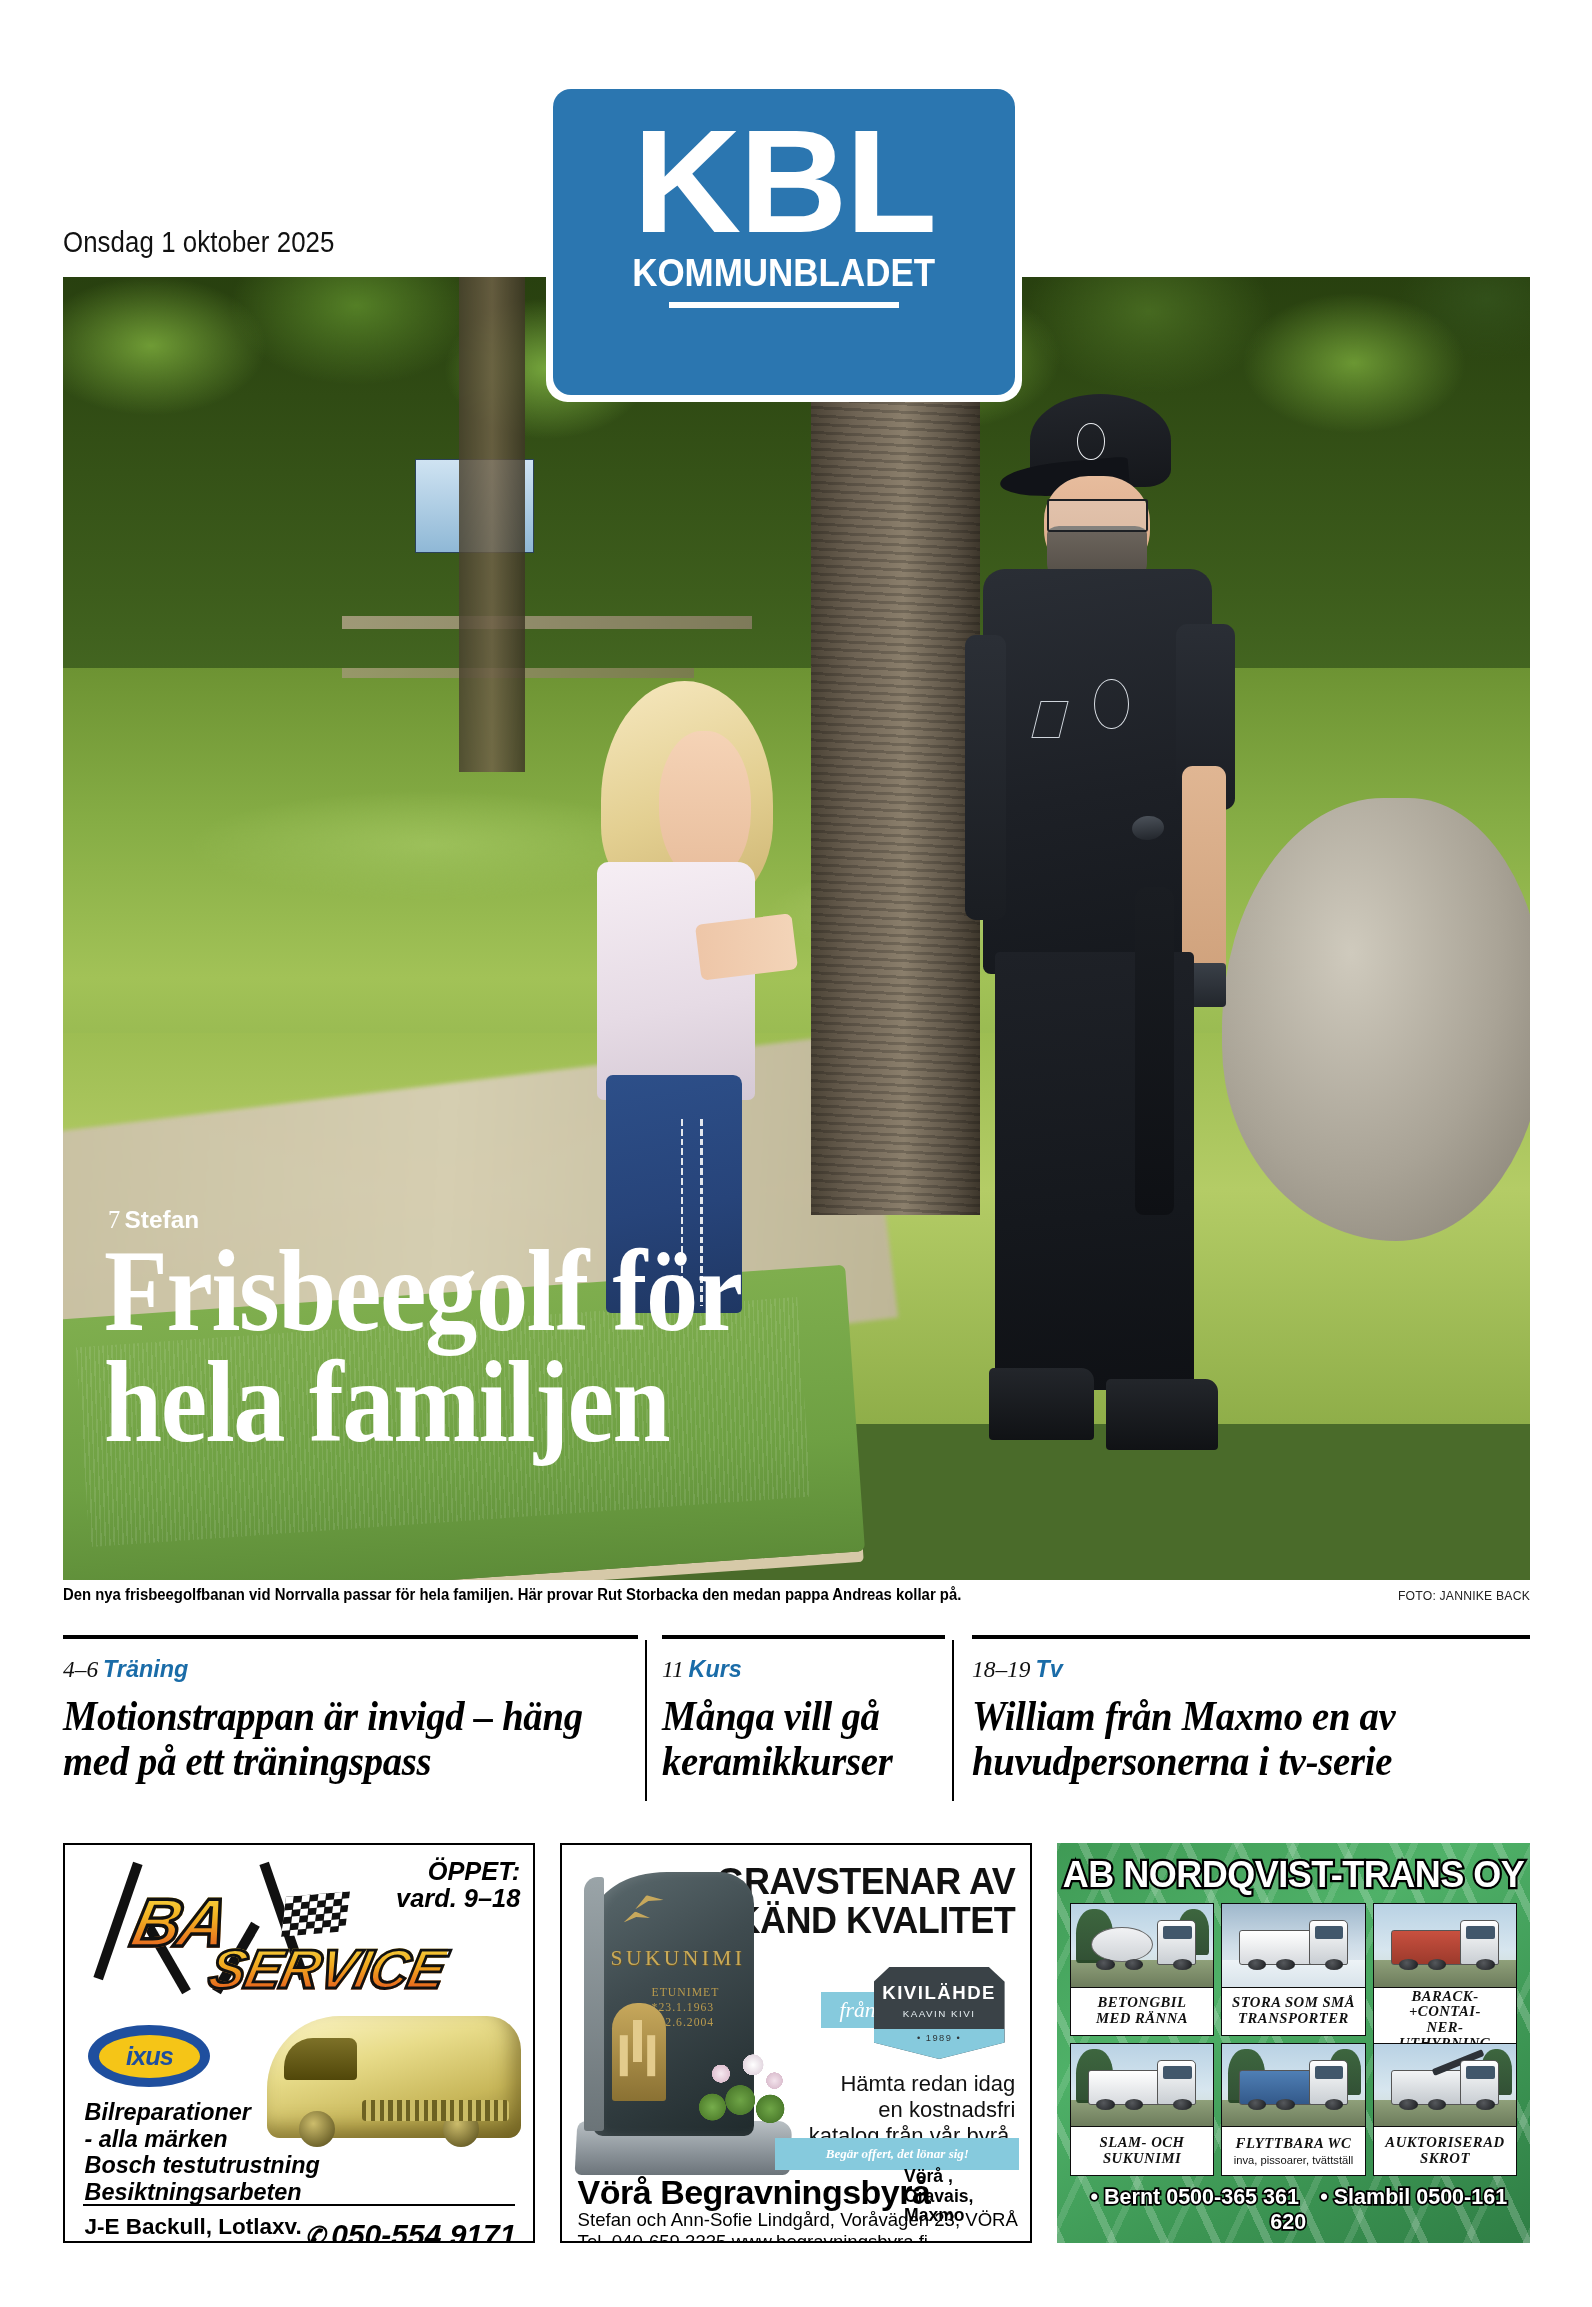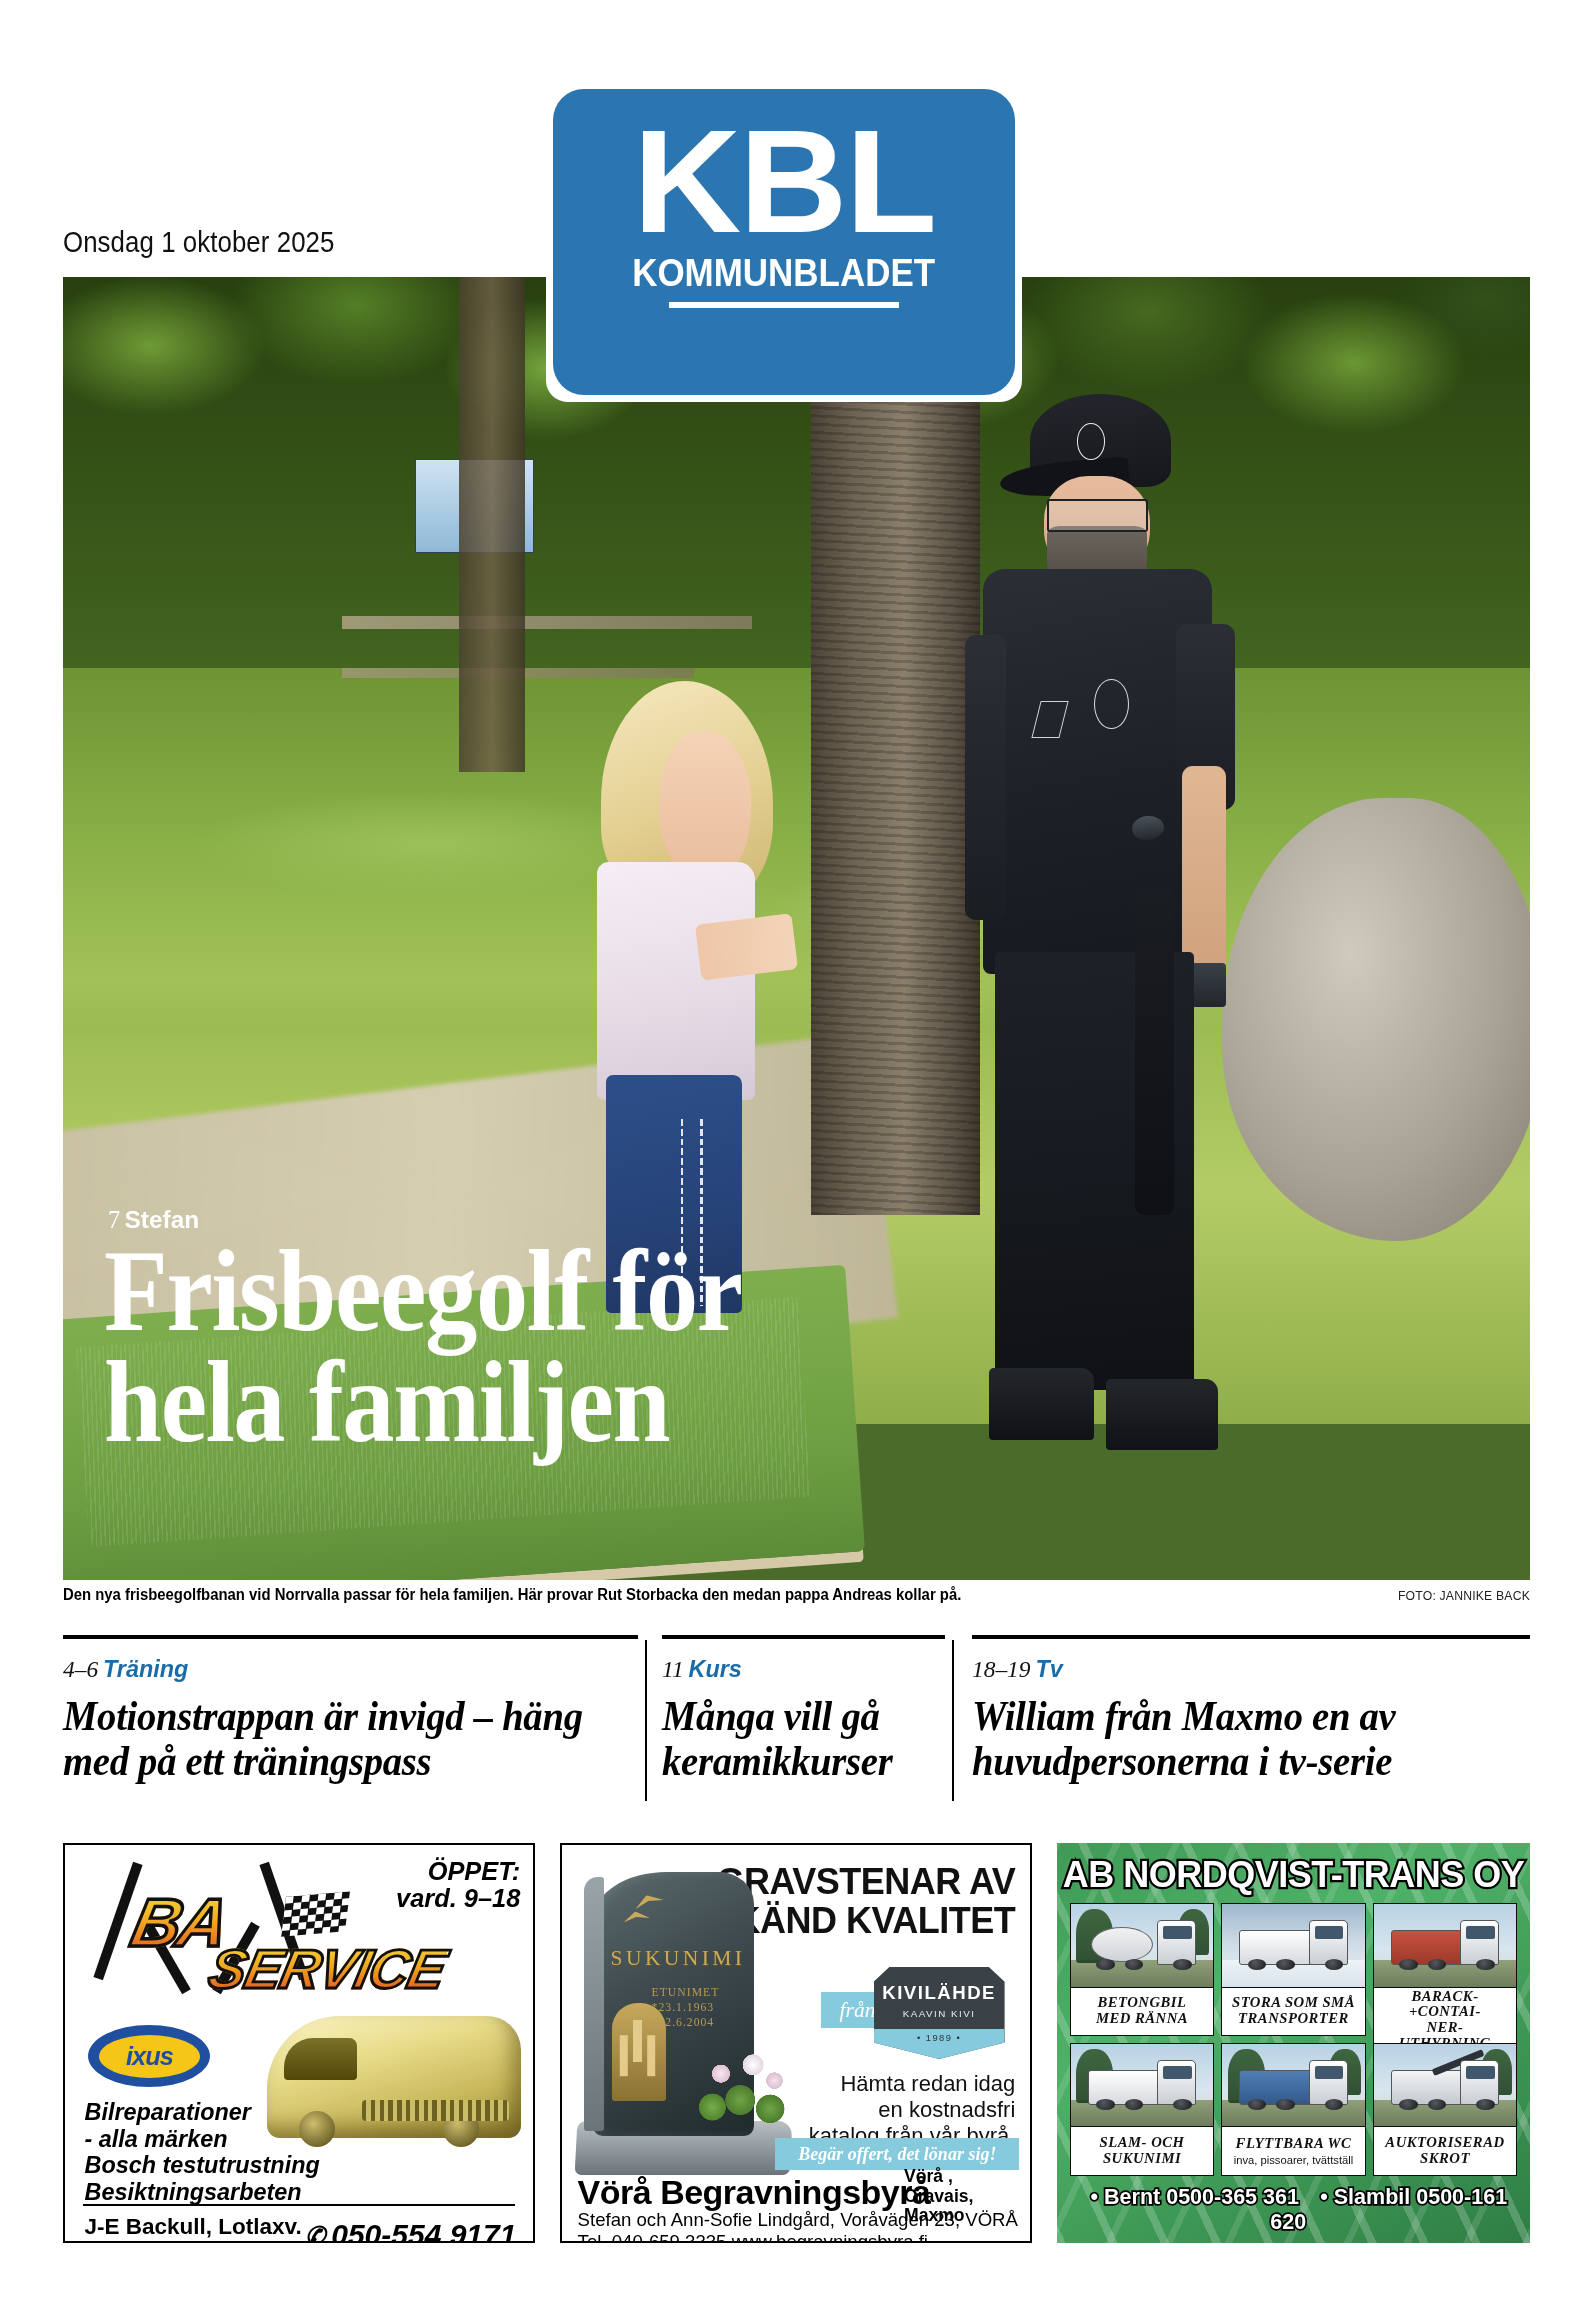--- a/index.html
+++ b/index.html
@@ -8,21 +8,21 @@
   .page{position:absolute;inset:0;background:#ffffff;}
 
   
   .date{position:absolute;left:63px;top:225px;font-size:30px;
         font-family:"Liberation Sans Narrow","Liberation Sans",sans-serif;
         transform:scaleX(.86);transform-origin:left center;letter-spacing:0.1px;color:#111;}
 
   
   .logo-wrap{position:absolute;left:546px;top:82px;width:476px;height:320px;
              background:#ffffff;border-radius:21.5px;padding:6.8px;box-sizing:border-box;z-index:6;}
-  .logo-box{width:100%;height:100%;background:#2b76b0;border-radius:31px;
+  .logo-box{width:100%;height:100%;background:#2b76b0;border-radius:18px;
             display:flex;flex-direction:column;align-items:center;justify-content:flex-start;
             box-sizing:border-box;padding-top:25.4px;}
   .logo-kbl{color:#fff;font-weight:bold;font-size:147px;line-height:.92;letter-spacing:-2px;
             font-family:"Liberation Sans",sans-serif;transform:scaleX(1.02);}
   .logo-sub{color:#fff;font-weight:bold;font-size:38px;letter-spacing:0px;margin-top:2.9px;
             font-family:"Liberation Sans Narrow","Liberation Sans",sans-serif;
             transform:scaleX(.92);}
   .logo-rule{width:230px;height:6.3px;background:#fff;margin-top:6.3px;}
 
   
@@ -276,21 +276,21 @@
   .kivi-1{color:#fff;font-family:"Liberation Sans",sans-serif;font-weight:bold;font-size:18.6px;letter-spacing:1.5px;}
   .kivi-2{color:#e6eef1;font-family:"Liberation Sans",sans-serif;font-size:9.8px;letter-spacing:1.5px;margin-top:3.9px;}
   .kivi-band{position:absolute;left:0;bottom:0;width:100%;height:30px;background:#86cadd;
       clip-path:polygon(0 0,100% 0,100% 72%,50% 100%,0 72%);
       display:flex;align-items:flex-start;justify-content:center;padding-top:3.9px;box-sizing:border-box;
       color:#2d3538;font-family:"Liberation Sans",sans-serif;font-size:9.3px;letter-spacing:1.5px;}
   .gv-body{position:absolute;right:14.7px;top:226px;text-align:right;
       font-family:"Liberation Sans",sans-serif;font-size:22px;line-height:1.18;color:#111;}
   .gv-slogan{position:absolute;right:10.7px;top:293px;width:244px;height:32px;background:#86cadd;
       display:flex;align-items:center;justify-content:center;
-      font-family:"Liberation Serif",serif;font-style:italic;font-weight:bold;font-size:18px;color:#fff;}
+      font-family:"Liberation Serif",serif;font-style:italic;font-weight:bold;font-size:13px;color:#fff;}
   .gv-name{position:absolute;left:15.6px;top:328px;
       font-family:"Liberation Sans",sans-serif;font-weight:bold;font-size:34px;letter-spacing:-0.5px;color:#000;}
   .gv-places{position:absolute;left:342px;top:322px;width:122px;
       font-family:"Liberation Sans",sans-serif;font-weight:bold;font-size:17.6px;line-height:1.12;color:#000;}
   .gv-addr{position:absolute;left:15.6px;top:364px;
       font-family:"Liberation Sans",sans-serif;font-size:18.6px;line-height:1.2;color:#000;}
 
   
   .nq{position:absolute;inset:0;background:
       repeating-linear-gradient(65deg, rgba(255,255,255,.20) 0 7.8px, transparent 7.8px 47px),

